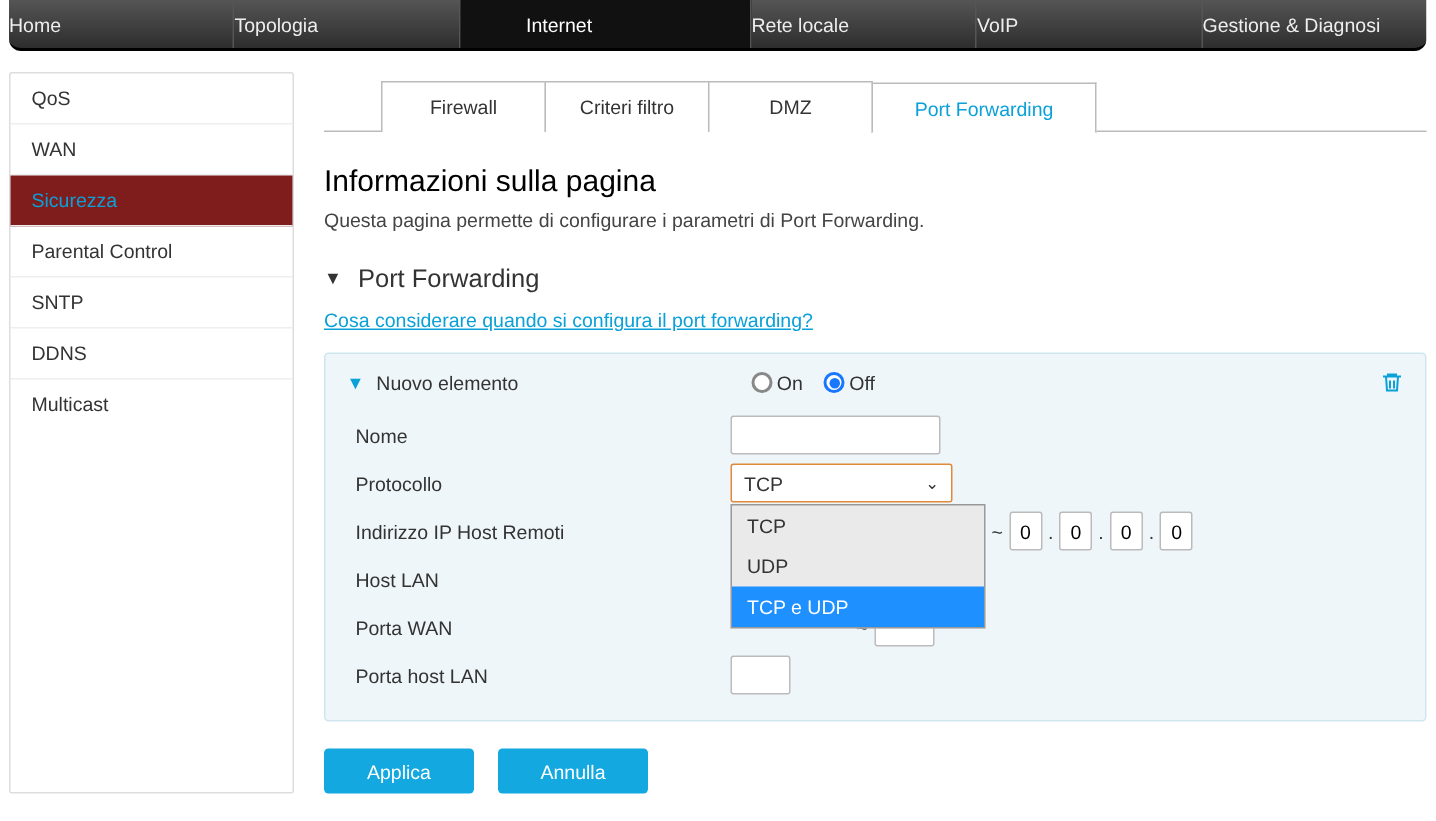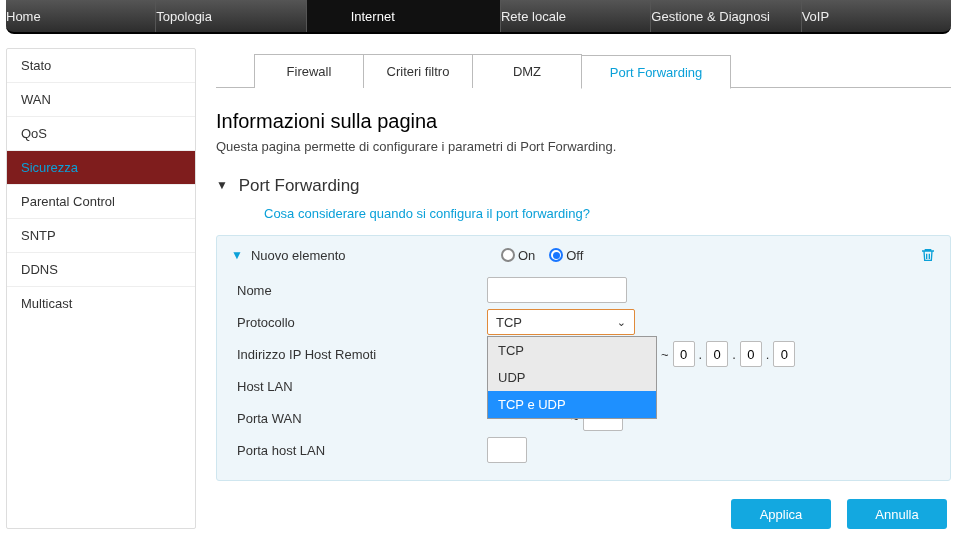--- a/index.html
+++ b/index.html
@@ -30,21 +30,21 @@
   .subtabs div { width:110px; text-align:center; height:34px; line-height:34px; border:1px solid #bbb; border-bottom:none; background:#fff; margin-right:-1px; font-size:13px; color:#333; cursor:pointer; position:relative;}
   .subtabs div.active { color:#0aa0d8; border-bottom:1px solid #fff; bottom:-1px; width:150px;}
   .subtabs div.active::after{content:"";position:absolute;left:0;right:0;bottom:-1px;height:2px;background:#fff;}
 
   h2.page-title { font-weight:400; font-size:20px; color:#000000; margin:22px 0 6px 0;}
   .page-desc{ color:#444; font-size:13px; margin-bottom:22px;}
 
   .section-head { font-size:17px; color:#333; margin-bottom:10px;}
   .section-head .tri { display:inline-block; transform:translateY(-2px); margin-right:6px; font-size:12px;}
 
-  .help-link { color:#0aa0d8; font-size:13px; display:inline-block; margin-bottom:14px; cursor:pointer;margin-left:48px;}
+  .help-link { color:#0aa0d8; text-decoration:underline; font-size:13px; display:inline-block; margin-bottom:14px; cursor:pointer;}
 
   
   .panel { border:1px solid #cfe6ef; background:#eef6fa; border-radius:3px; padding:0 0 14px 0; position:relative;}
   .panel-head { display:flex; align-items:center; height:38px; padding:0 14px; }
   .panel-head .tri { color:#0aa0d8; font-size:12px; margin-right:8px;}
   .panel-head .name { flex:0 0 250px; color:#333;}
   .radio-group { display:flex; gap:14px; align-items:center;justify-content:center;}
   .radio-group label { display:flex; align-items:center; gap:3px; font-size:13px; color:#333;}
   .radio-circle{ width:14px; height:14px; border:2px solid #888; border-radius:50%; display:inline-flex; align-items:center; justify-content:center; background:#fff;}
   .radio-circle.checked{ border-color:#1976ff;}
@@ -61,42 +61,41 @@
   input.txt.w-sm{width:40px;}
   input.txt.w-ip{width:22px; text-align:center;}
   .sep{margin:0 4px; color:#333;}
   .sel { position:relative; width:148px;}
   .sel-box { height:26px; border:1px solid #e08a3a; border-radius:2px; background:#fff; display:flex; align-items:center; padding:0 8px; font-size:13px; color:#333; justify-content:space-between;}
   .sel-box .caret{font-size:11px; color:#333;}
   .sel-list { position:absolute; left:0; top:27px; width:170px; background:#eaeaea; border:1px solid #999; z-index:10;}
   .sel-list div{ padding:6px 10px; font-size:13px; color:#333; cursor:pointer;}
   .sel-list div.hi{ background:#1e90ff; color:#fff;}
 
-  .btns { display:flex; justify-content:flex-end; gap:16px; margin-top:18px; padding-right:4px;}
+  .btns { display:flex; justify-content:flex-start; gap:16px; margin-top:18px; padding-right:4px;}
   .btn { background:#13a8e0; color:#fff; border:none; height:30px; width:100px; border-radius:3px; font-size:13px; cursor:pointer;}
 </style>
 </head>
 <body>
 <div class="page">
 
 <div class="topnav">
   <div>Home</div>
   <div>Topologia</div>
   <div class="active">Internet</div>
   <div>Rete locale</div>
+  <div>VoIP</div>
   <div>Gestione &amp; Diagnosi</div>
-  <div>VoIP</div>
 </div>
 
 <div class="body">
 
   <div class="sidebar">
-    <div class="item">Stato</div>
+    <div class="item">QoS</div>
     <div class="item">WAN</div>
-    <div class="item">QoS</div>
     <div class="item active">Sicurezza</div>
     <div class="item">Parental Control</div>
     <div class="item">SNTP</div>
     <div class="item">DDNS</div>
     <div class="item">Multicast</div>
   </div>
 
   <div class="main">
 
     

